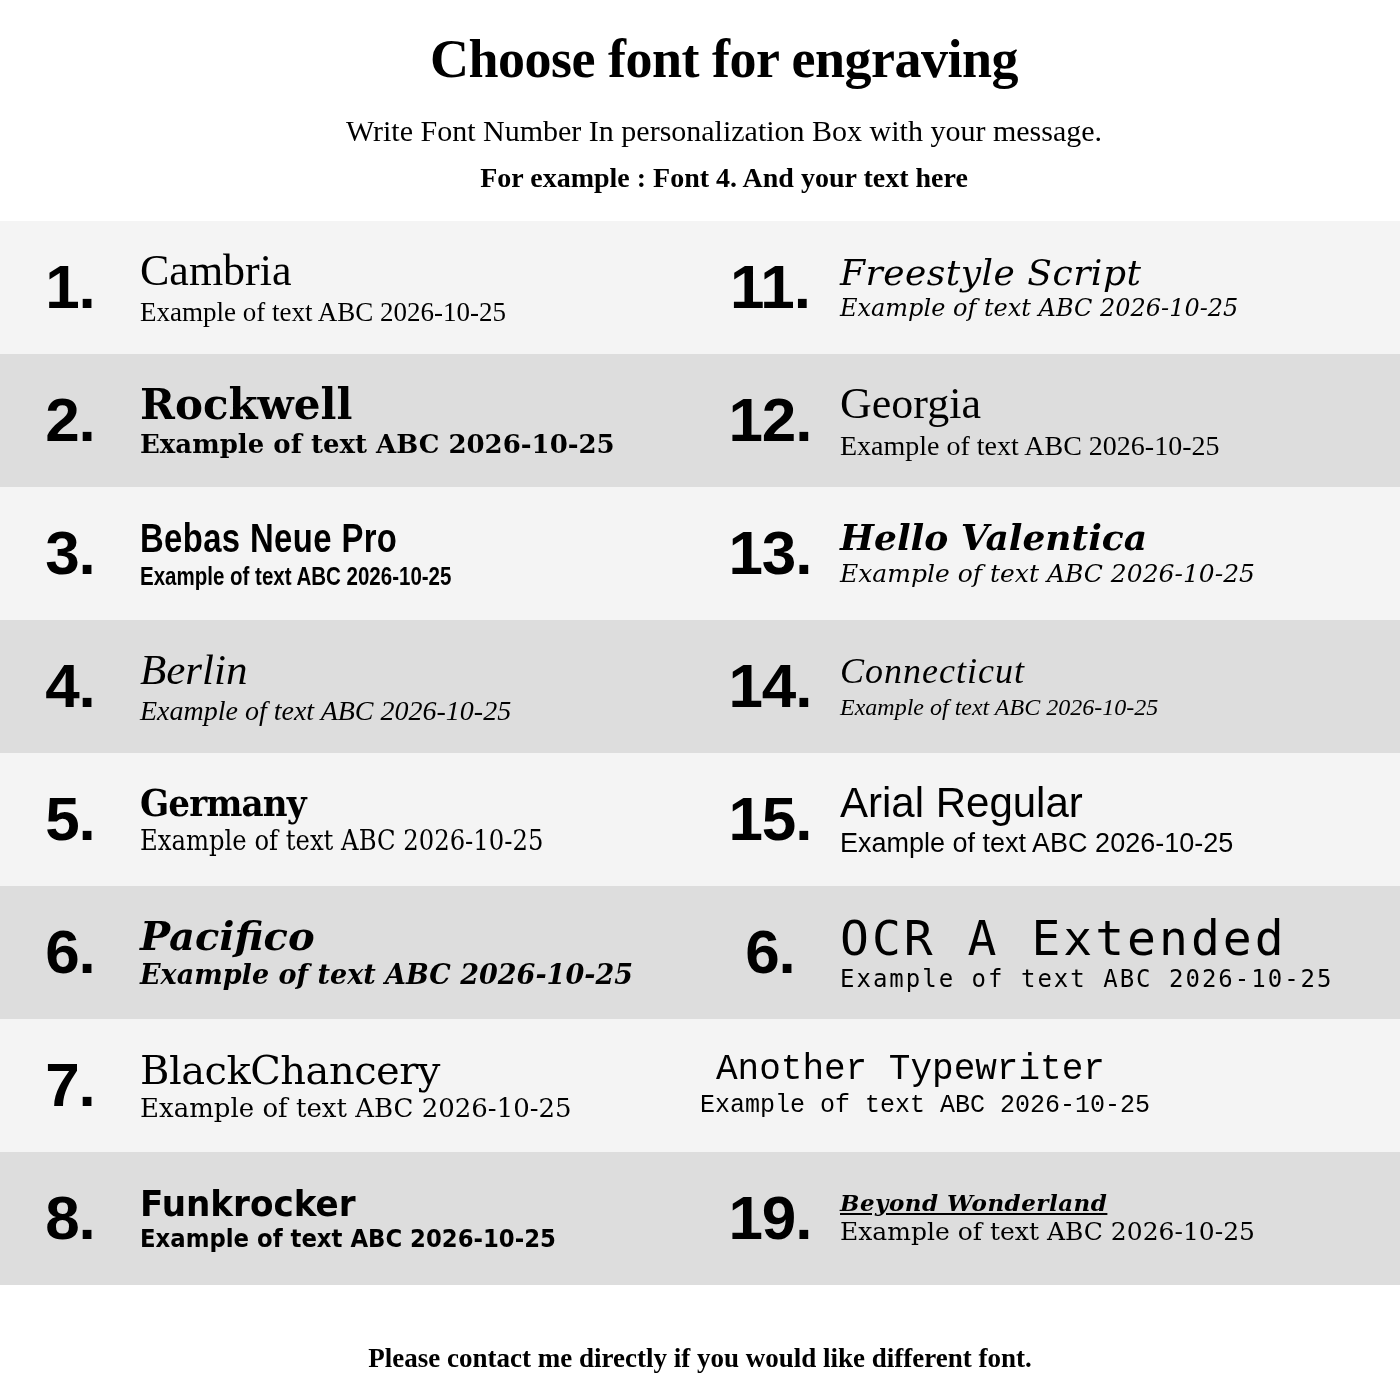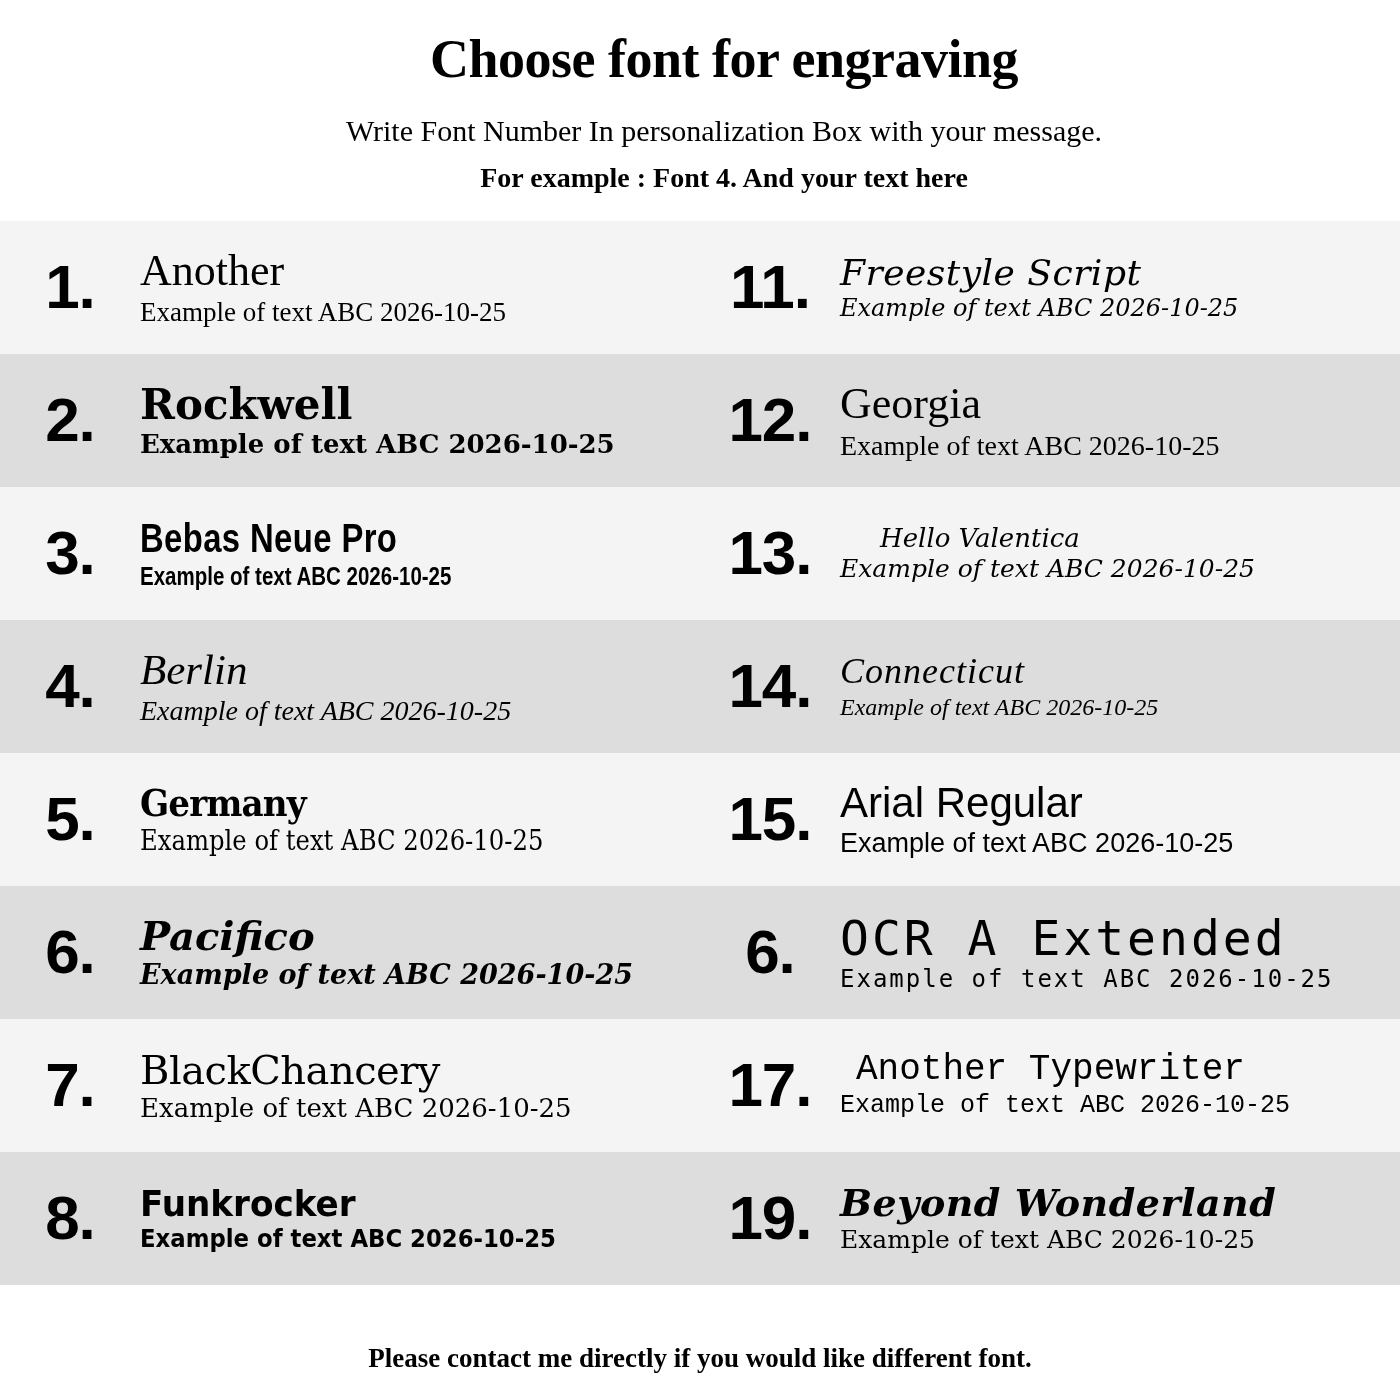--- a/index.html
+++ b/index.html
@@ -134,56 +134,56 @@
 
   .f8 .fname { font-family: "DejaVu Sans", sans-serif; font-weight: bold; font-size: 36px; transform: scaleX(0.95); transform-origin: left center; }
   .f8 .fex   { font-family: "DejaVu Sans", sans-serif; font-weight: bold; font-size: 24px; transform: scaleX(0.95); transform-origin: left center; }
 
   .f11 .fname { font-family: "DejaVu Serif", serif; font-style: italic; font-size: 36px; letter-spacing: 0.5px; }
   .f11 .fex   { font-family: "DejaVu Serif", serif; font-style: italic; font-size: 24px; }
 
   .f12 .fname { font-family: "Liberation Serif", serif; font-size: 44px; }
   .f12 .fex   { font-family: "Liberation Serif", serif; font-size: 28px; }
 
-  .f13 .fname { font-family: "DejaVu Serif", serif; font-weight: normal; font-style: italic; font-size: 26px; margin-left: 40px; }
+  .f13 .fname { font-family: "DejaVu Serif", serif; font-weight: bold; font-style: italic; font-size: 36px; }
   .f13 .fex   { font-family: "DejaVu Serif", serif; font-style: italic; font-size: 25px; }
 
   .f14 .fname { font-family: "Liberation Serif", serif; font-style: italic; font-size: 36px; letter-spacing: 1px; }
   .f14 .fex   { font-family: "Liberation Serif", serif; font-style: italic; font-size: 24px; }
 
   .f15 .fname { font-family: "Liberation Sans", sans-serif; font-size: 42px; }
   .f15 .fex   { font-family: "Liberation Sans", sans-serif; font-size: 27px; }
 
   .f16 .fname { font-family: "DejaVu Sans Mono", monospace; font-size: 48px; letter-spacing: 3px; }
   .f16 .fex   { font-family: "DejaVu Sans Mono", monospace; font-size: 24px; letter-spacing: 2px; }
 
   .f17 .fname { font-family: "Liberation Mono", monospace; font-size: 36px; margin-left: 16px; }
   .f17 .fex   { font-family: "Liberation Mono", monospace; font-size: 25px; }
 
-  .f18 .fname { font-family: "DejaVu Serif", serif; font-weight: bold; font-style: italic; font-size: 38px; letter-spacing: 0.5px; }
+  .f18 .fname { font-family: "DejaVu Serif", serif; font-weight: bold; font-style: italic; font-size: 23px; letter-spacing: 0.5px; text-decoration: underline; }
   .f18 .fex   { font-family: "DejaVu Serif", serif; font-size: 25px; }
 </style>
 </head>
 <body>
 
 <div class="page">
 
   <div class="header">
     <h1 class="title">Choose font for engraving</h1>
     <div class="subtitle">Write Font Number  In personalization Box with your message.</div>
     <div class="example-line">For example : Font 4. And your text here</div>
   </div>
 
   <div class="table">
 
     <div class="row plain">
       <div class="cell f1">
         <div class="num">1.</div>
         <div class="sample">
-          <div class="fname">Another</div>
+          <div class="fname">Cambria</div>
           <div class="fex">Example of text ABC 2026-10-25</div>
         </div>
       </div>
       <div class="cell f11 blankbg" style="background:#f4f4f4 !important;">
         <div class="num">11.</div>
         <div class="sample">
           <div class="fname">Freestyle Script</div>
           <div class="fex">Example of text ABC 2026-10-25</div>
         </div>
       </div>
@@ -276,21 +276,20 @@
 
     <div class="row plain">
       <div class="cell f7">
         <div class="num">7.</div>
         <div class="sample">
           <div class="fname">BlackChancery</div>
           <div class="fex">Example of text ABC 2026-10-25</div>
         </div>
       </div>
       <div class="cell f17">
-        <div class="num">17.</div>
         <div class="sample">
           <div class="fname">Another Typewriter</div>
           <div class="fex">Example of text ABC 2026-10-25</div>
         </div>
       </div>
     </div>
 
     <div class="row shade">
       <div class="cell f8">
         <div class="num">8.</div>

